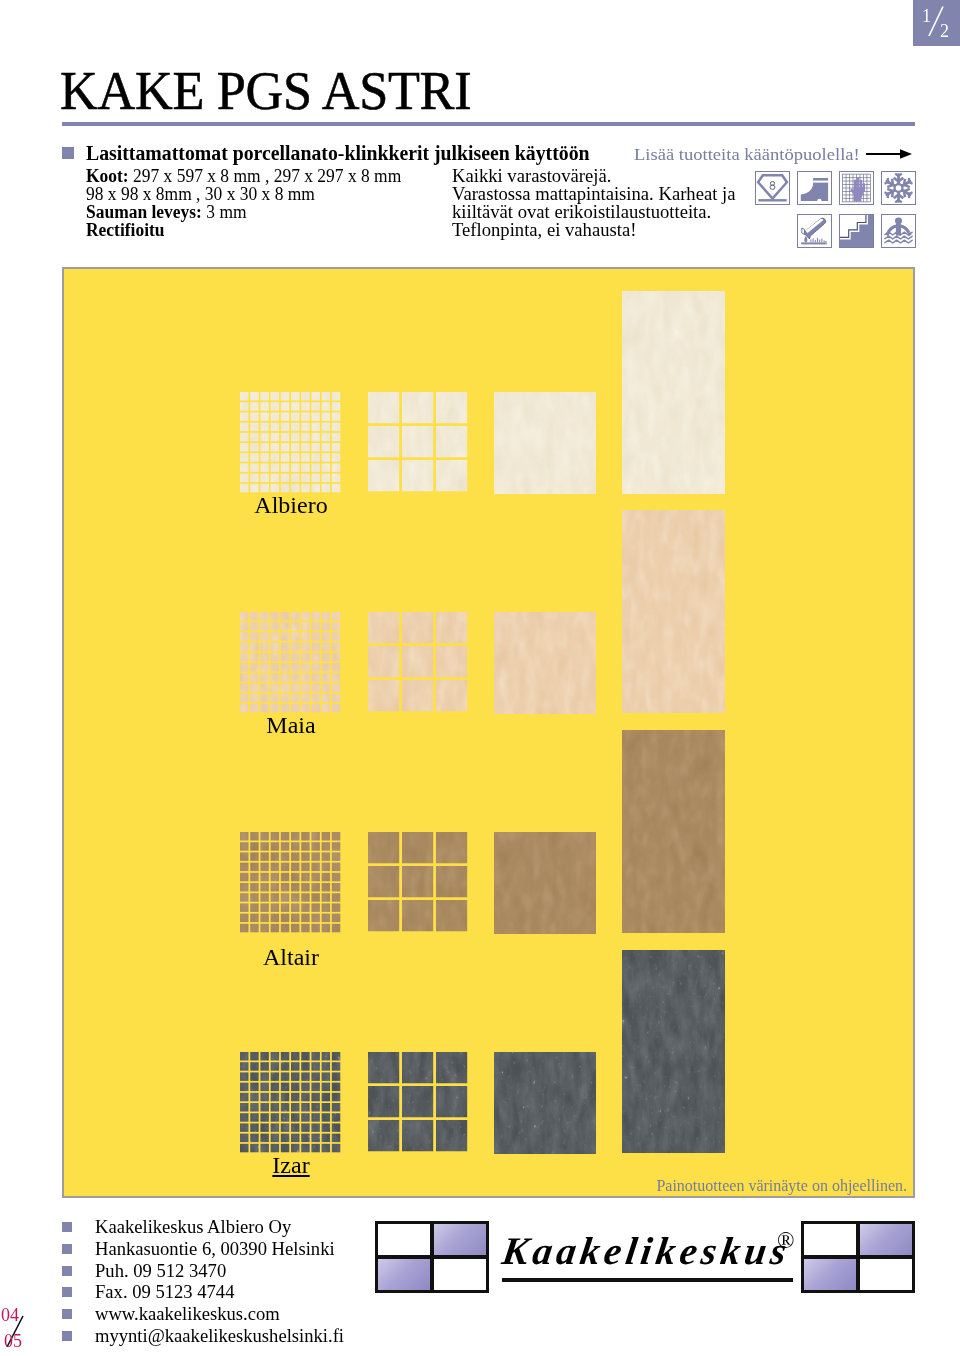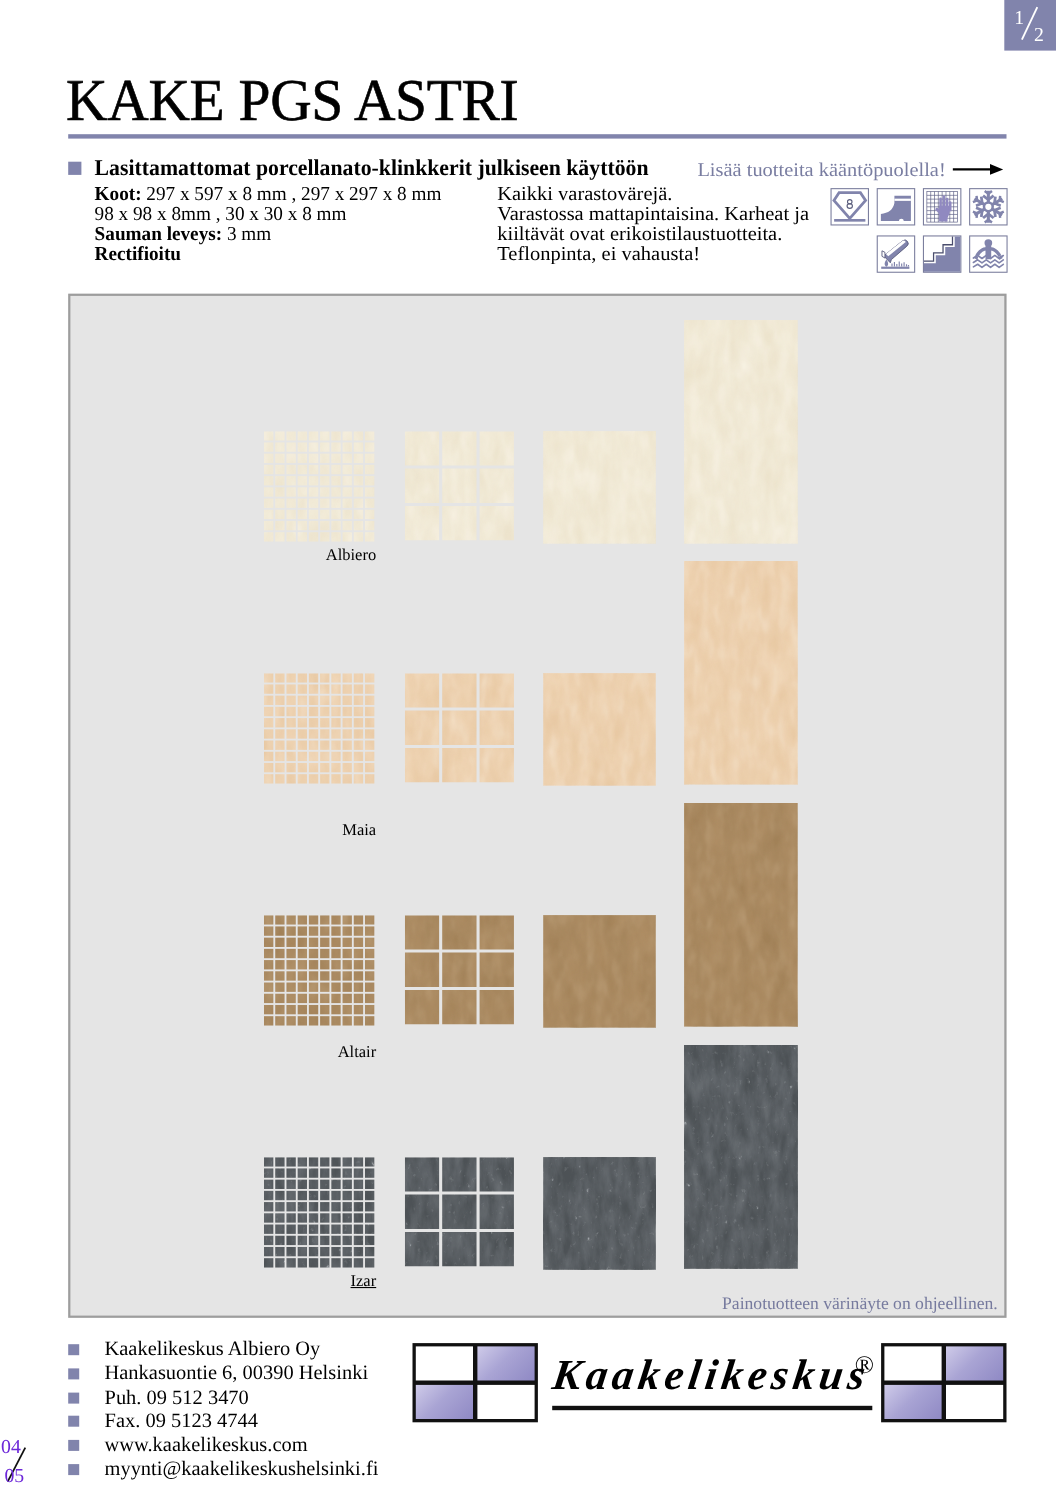--- a/index.html
+++ b/index.html
@@ -5,39 +5,39 @@
 <style>
   html,body{margin:0;padding:0;}
   body{width:960px;height:1356px;background:#fff;font-family:"Liberation Serif",serif;color:#000;overflow:hidden;-webkit-font-smoothing:antialiased;text-rendering:optimizeLegibility;}
   .page{position:relative;width:960px;height:1356px;transform:translateZ(0);}
   
   .pg-tr{position:absolute;left:913px;top:0;width:47px;height:46px;background:#8184ac;}
   .frac{position:absolute;left:0;top:0;width:100%;height:100%;}
   .frac .n,.frac .d{position:absolute;font-size:18px;line-height:18px;font-family:"Liberation Serif",serif;}
   .frac .sl{position:absolute;}
   .pg-tr .frac .n,.pg-tr .frac .d{color:#fff;}
-  .pg-bl{position:absolute;left:0;top:1300px;width:60px;height:56px;color:#6d28d9;}
+  .pg-bl{position:absolute;left:0;top:1300px;width:60px;height:56px;color:#be185d;}
   
   .title{position:absolute;left:60px;top:28px;font-weight:normal;font-size:54px;line-height:54px;letter-spacing:-0.3px;-webkit-text-stroke:0.55px #000;transform:scaleX(0.968);transform-origin:0 0;white-space:nowrap;}
   .rule{position:absolute;left:62px;top:122px;width:853px;height:4px;background:#8184ac;}
   
   .bullet{position:absolute;width:12px;height:12px;background:#8184ac;}
   .lead{position:absolute;left:86px;top:143px;font-size:20.5px;font-weight:bold;line-height:20px;white-space:nowrap;transform:scaleX(0.965);transform-origin:0 0;}
   .specsL{position:absolute;left:86px;top:167px;font-size:18.0px;line-height:18.1px;white-space:nowrap;transform:scaleX(0.97);transform-origin:0 0;}
   .specsL b{font-weight:bold;}
   .specsR{position:absolute;left:452px;top:167px;font-size:18.0px;line-height:18.1px;white-space:nowrap;transform:scaleX(1.035);transform-origin:0 0;}
   .more{position:absolute;left:634px;top:144px;font-size:17.6px;color:#797da1;white-space:nowrap;transform:scaleX(1.055);transform-origin:0 0;}
   .arrow{position:absolute;left:866px;top:146px;width:46px;height:16px;}
   
   .ico{position:absolute;width:35px;height:34px;border:1.5px solid #7c7f9e;box-sizing:border-box;background:#fff;}
   .ico svg{display:block;width:100%;height:100%;}
   
-  .frame{position:absolute;left:62px;top:267px;width:853px;height:931px;border:2px solid #9d9d9d;box-sizing:border-box;background:#e5e5e5;}
+  .frame{position:absolute;left:62px;top:267px;width:853px;height:931px;border:2px solid #9d9d9d;box-sizing:border-box;background:#fde047;}
   .disclaimer{position:absolute;right:6px;bottom:1px;font-size:16px;color:#767a9e;white-space:nowrap;}
-  .label{position:absolute;font-size:15px;line-height:18.6px;text-align:right;white-space:nowrap;}
+  .label{position:absolute;font-size:24px;line-height:18.6px;text-align:center;white-space:nowrap;}
   
   .contacts{position:absolute;left:62px;top:1216px;}
   .crow{position:relative;height:21.8px;}
   .crow .b{position:absolute;left:0;top:6px;width:10px;height:10px;background:#8184ac;}
   .crow .t{position:absolute;left:33px;top:0;font-size:18.6px;line-height:21.8px;white-space:nowrap;transform:scaleX(1.0);transform-origin:0 0;}
   .logo{position:absolute;left:375px;top:1221px;width:541px;height:72px;}
   .lblk{position:absolute;top:0;width:114px;height:72px;background:#111;}
   .lq{position:absolute;width:52px;height:31px;}
   .lq.q1{left:3px;top:3px;background:#fff;}
   .lq.q2{left:59px;top:3px;background:linear-gradient(135deg,#cfcbe9 0%,#a9a4d4 45%,#8f89c4 100%);}
@@ -791,21 +791,21 @@
           <rect x="368" y="1052" width="102" height="102" fill="#757a7f" filter="url(#tex3)"></rect>
         </g>
         <g>
           <rect x="494" y="1052" width="102" height="102" fill="#757a7f" filter="url(#tex3)"></rect>
         </g>
         <g>
           <rect x="622" y="950" width="103" height="203" fill="#757a7f" filter="url(#tex3)"></rect>
         </g>
       </svg>
       <div class="label" style="left: 240px; width: 102px; top: 496px;">Albiero</div>
-      <div class="label" style="left: 240px; width: 102px; top: 716px; margin-top: 30px;">Maia</div>
+      <div class="label" style="left: 240px; width: 102px; top: 716px;">Maia</div>
       <div class="label" style="left: 240px; width: 102px; top: 948px;">Altair</div>
       <div class="label" style="left: 240px; width: 102px; top: 1156px; text-decoration: underline;">Izar</div>
     </div>
 
   <div class="contacts" id="contacts">
       <div class="crow">
         <span class="b"></span>
         <span class="t">Kaakelikeskus Albiero Oy</span>
       </div>
       <div class="crow">

